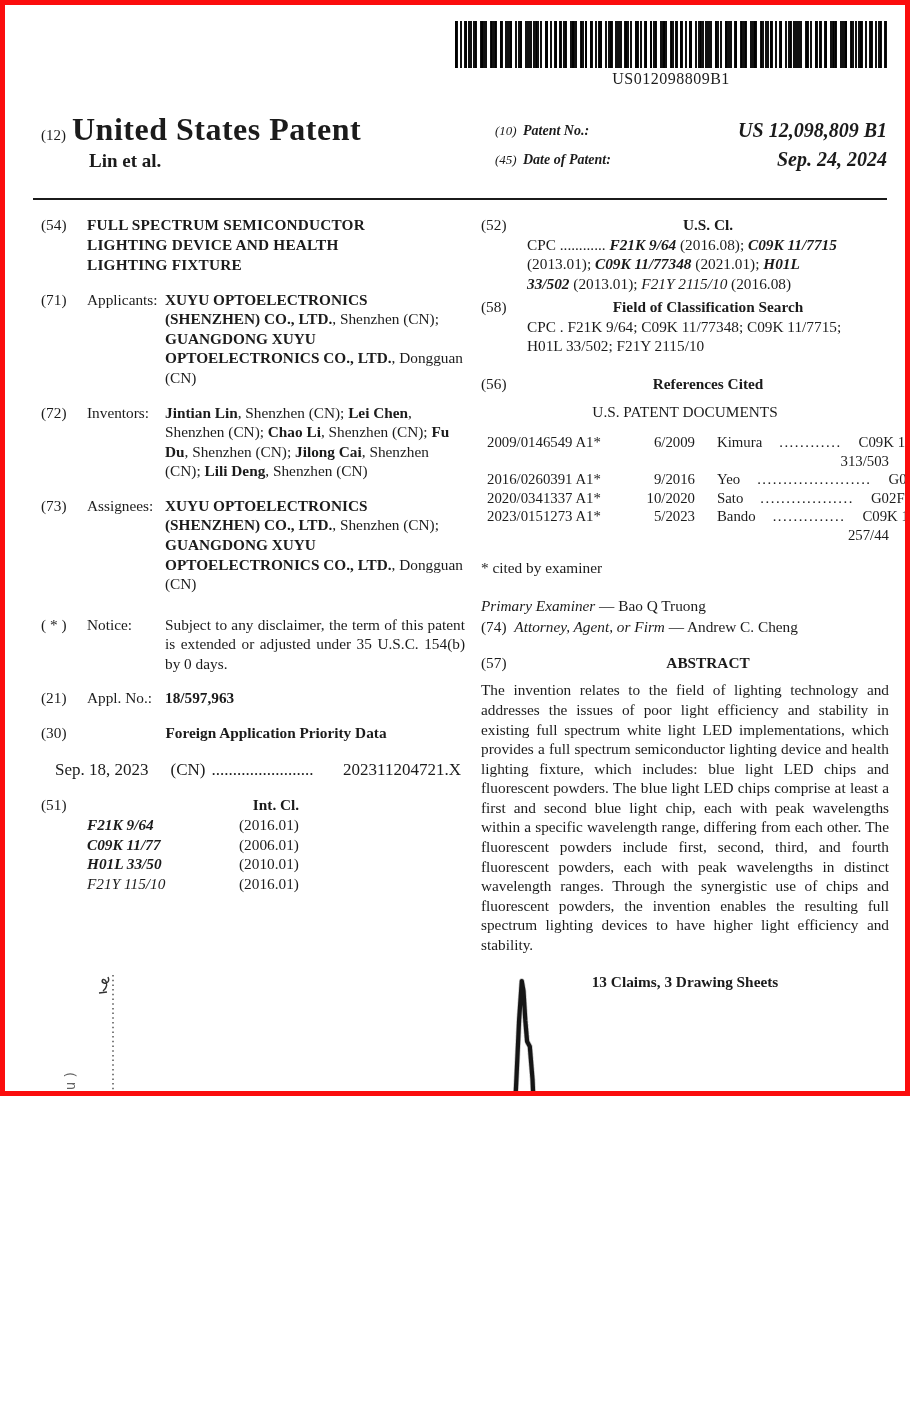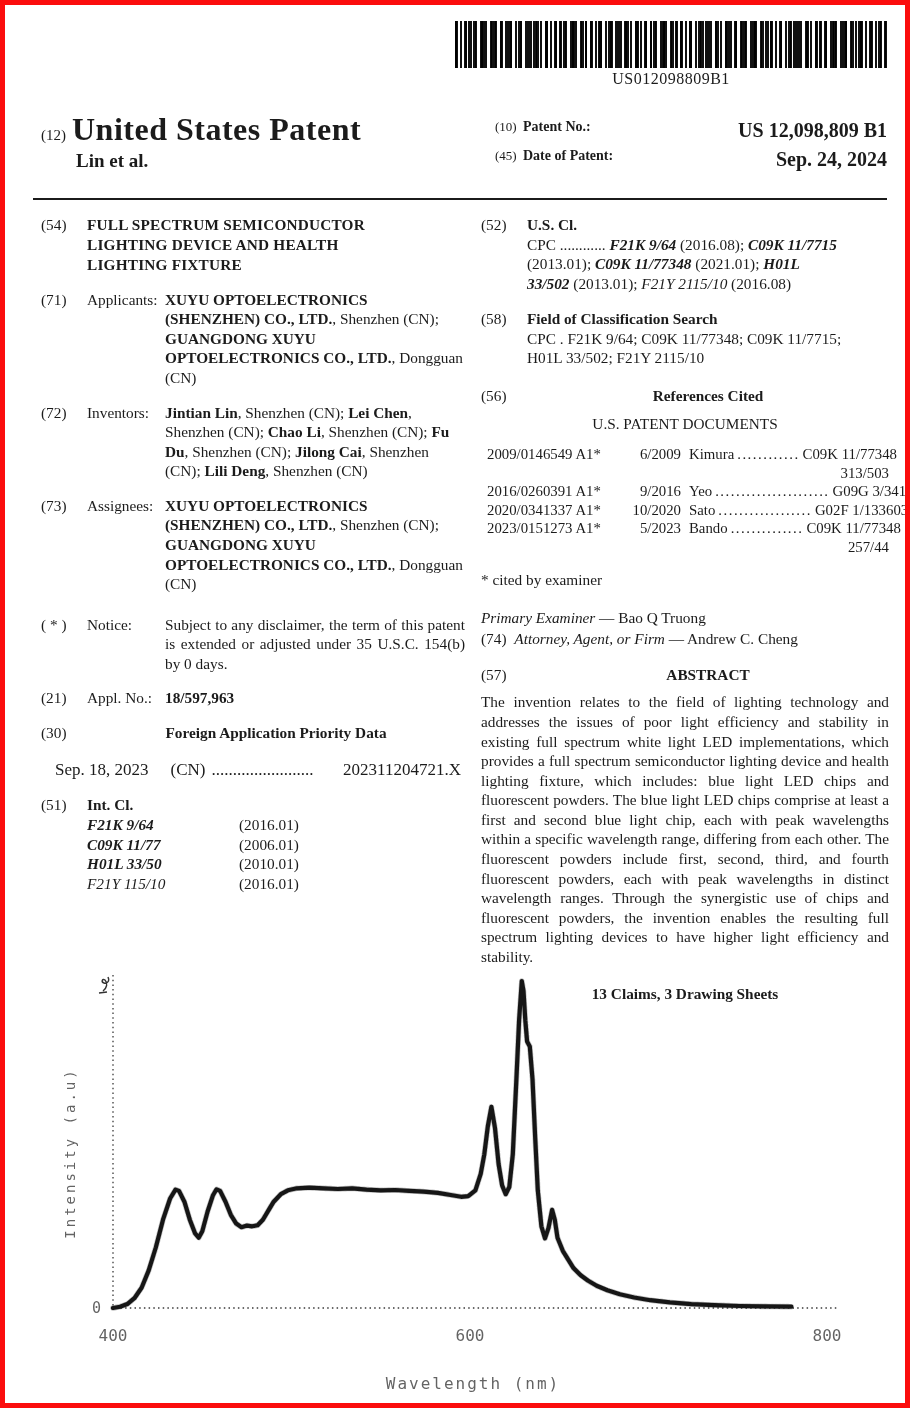--- a/index.html
+++ b/index.html
@@ -1,17 +1,17 @@
 <!DOCTYPE html>
 <html><head>
 <meta charset="utf-8">
 <style>
   html,body{margin:0;padding:0;background:#fff;}
   .page{
-    position:relative;width:910px;height:1408px;box-sizing:border-box;
+    position:relative;width:910px;height:1096px;box-sizing:border-box;
     border:5px solid #fb0d0d;background:#fff;overflow:hidden;
     font-family:"Liberation Serif",serif;color:#1b1b1b;
   }
   .b{font-weight:bold;}
   .i{font-style:italic;}
   .bi{font-weight:bold;font-style:italic;}
 
   
   .barcode-wrap{position:absolute;top:16px;left:450px;width:432px;text-align:center;}
   .barcode{
@@ -22,49 +22,49 @@
       repeating-linear-gradient(90deg,#111 0 2px,#fff 2px 13px);
     background-blend-mode:multiply,multiply,normal;
   }
   .barcode-label{font-size:16px;letter-spacing:.5px;margin-top:2px;}
 
   
   .header{position:absolute;top:108px;left:36px;width:846px;display:flex;justify-content:space-between;}
   .h-left{display:flex;}
   .h-num{font-size:15px;margin-top:14px;margin-right:6px;}
   .h-title{font-size:32px;font-weight:bold;letter-spacing:.5px;line-height:1.05;}
-  .h-party{font-size:19px;font-weight:bold;margin-top:3px;margin-left:4px;}
+  .h-party{font-size:19px;font-weight:bold;margin-top:3px;margin-left:17px;}
   .h-right{width:392px;margin-top:6px;}
-  .h-row{display:flex;align-items:flex-start;margin-bottom:6px;}
+  .h-row{display:flex;align-items:center;margin-bottom:6px;font-style:italic;}
   .h-row .num{font-size:13px;width:28px;flex:none;}
   .h-row .lab{font-size:14px;font-weight:bold;}
   .h-row .val{font-size:20px;font-weight:bold;margin-left:auto;}
   .rule{position:absolute;top:193px;left:28px;width:854px;border-top:2px solid #1b1b1b;}
 
   
   .columns{position:absolute;top:210px;left:36px;width:848px;display:grid;grid-template-columns:424px 408px;column-gap:16px;font-size:15.3px;line-height:1.28;}
   .entry{display:flex;margin-bottom:15px;}
   .num-c{width:46px;flex:none;}
   .ebody{flex:1;min-width:0;}
   .hang{position:relative;padding-left:78px;}
   .hang>.lab{position:absolute;left:0;top:0;}
   .just{text-align:justify;}
   .title-54{font-weight:bold;letter-spacing:.2px;max-width:312px;line-height:1.3;}
   .center{text-align:center;}
   .right{text-align:left;}
   .prio-row{display:flex;margin:2px 4px 15px 14px;font-size:17px;}
   .prio-row .dots{flex:1;overflow:hidden;white-space:nowrap;margin:0 6px;}
   .intcl-row{display:flex;margin-left:0;}
   .intcl-row .code{width:152px;}
-  .sec-head{font-weight:bold;}
+  .sec-head{font-weight:bold;text-align:center;}
   .cpc-line{white-space:nowrap;}
 
   
   .refs{margin:10px 0 0 6px;font-size:14.8px;line-height:1.25;}
-  .ref-row{display:flex;white-space:nowrap;}
+  .ref-row{display:flex;white-space:nowrap;gap:14px;}
   .ref-row .serial{width:138px;flex:none;}
   .ref-row .date{width:56px;flex:none;text-align:right;margin-right:8px;}
   .ref-row .dots{letter-spacing:1.5px;margin:0 3px;}
   .ref-row .cls{margin-left:auto;}
   .ref-cont{text-align:right;}
   .footnote{margin:14px 0 13px 0;}
   .exam{margin-bottom:2px;}
   .abstract-head{margin:16px 0 8px 0;}
   .claims-line{font-weight:bold;text-align:center;margin-top:17px;}
 
@@ -185,21 +185,21 @@
               <div class="intcl-row">
                 <span class="code i">F21Y 115/10</span>
                 <span>(2016.01)</span>
               </div>
             </div>
         </div>
       </div>
     </div>
 
     <div>
-      <div class="entry" style="margin-bottom:16px">
+      <div class="entry" style="margin-bottom:4px">
         <span class="num-c">(52)</span>
         <div class="ebody">
           <div class="sec-head">U.S. Cl.</div>
           <div class="cpc-line"><span>CPC ............ </span><span class="bi">F21K 9/64</span><span> (2016.08); </span><span class="bi">C09K 11/7715</span></div>
           <div class="cpc-line right"><span>(2013.01); </span><span class="bi">C09K 11/77348</span><span> (2021.01); </span><span class="bi">H01L</span></div>
           <div class="cpc-line right"><span class="bi">33/502</span><span> (2013.01); </span><span class="i">F21Y 2115/10</span><span> (2016.08)</span></div>
         </div>
       </div>
 
       <div class="entry">

